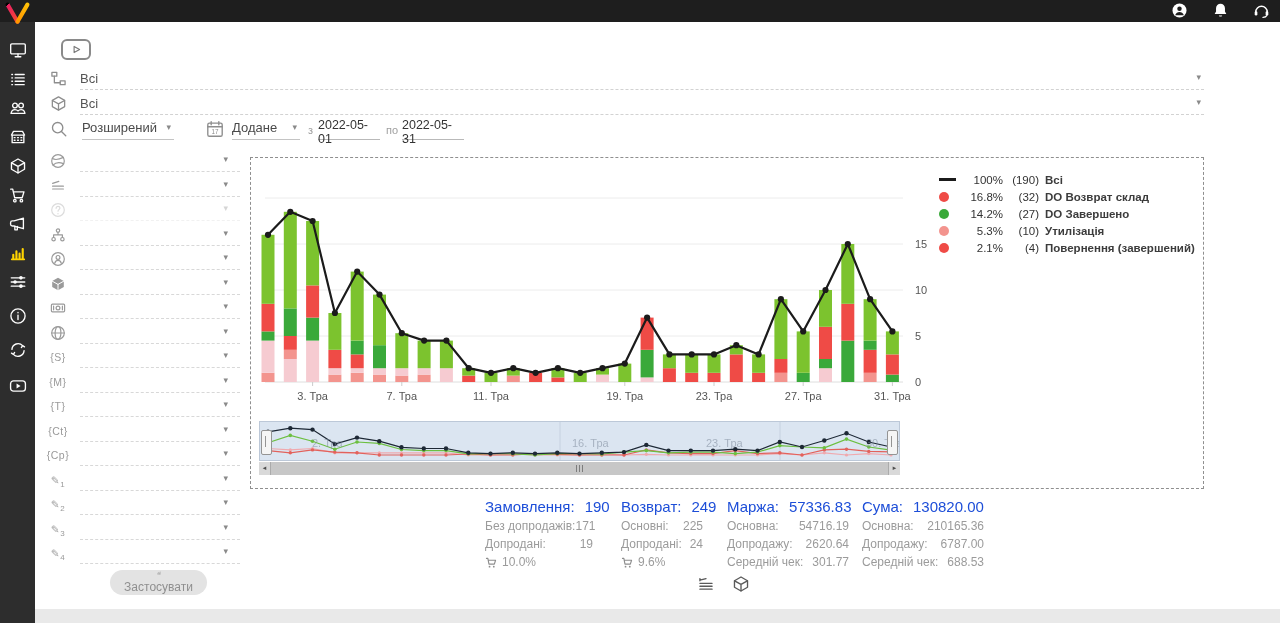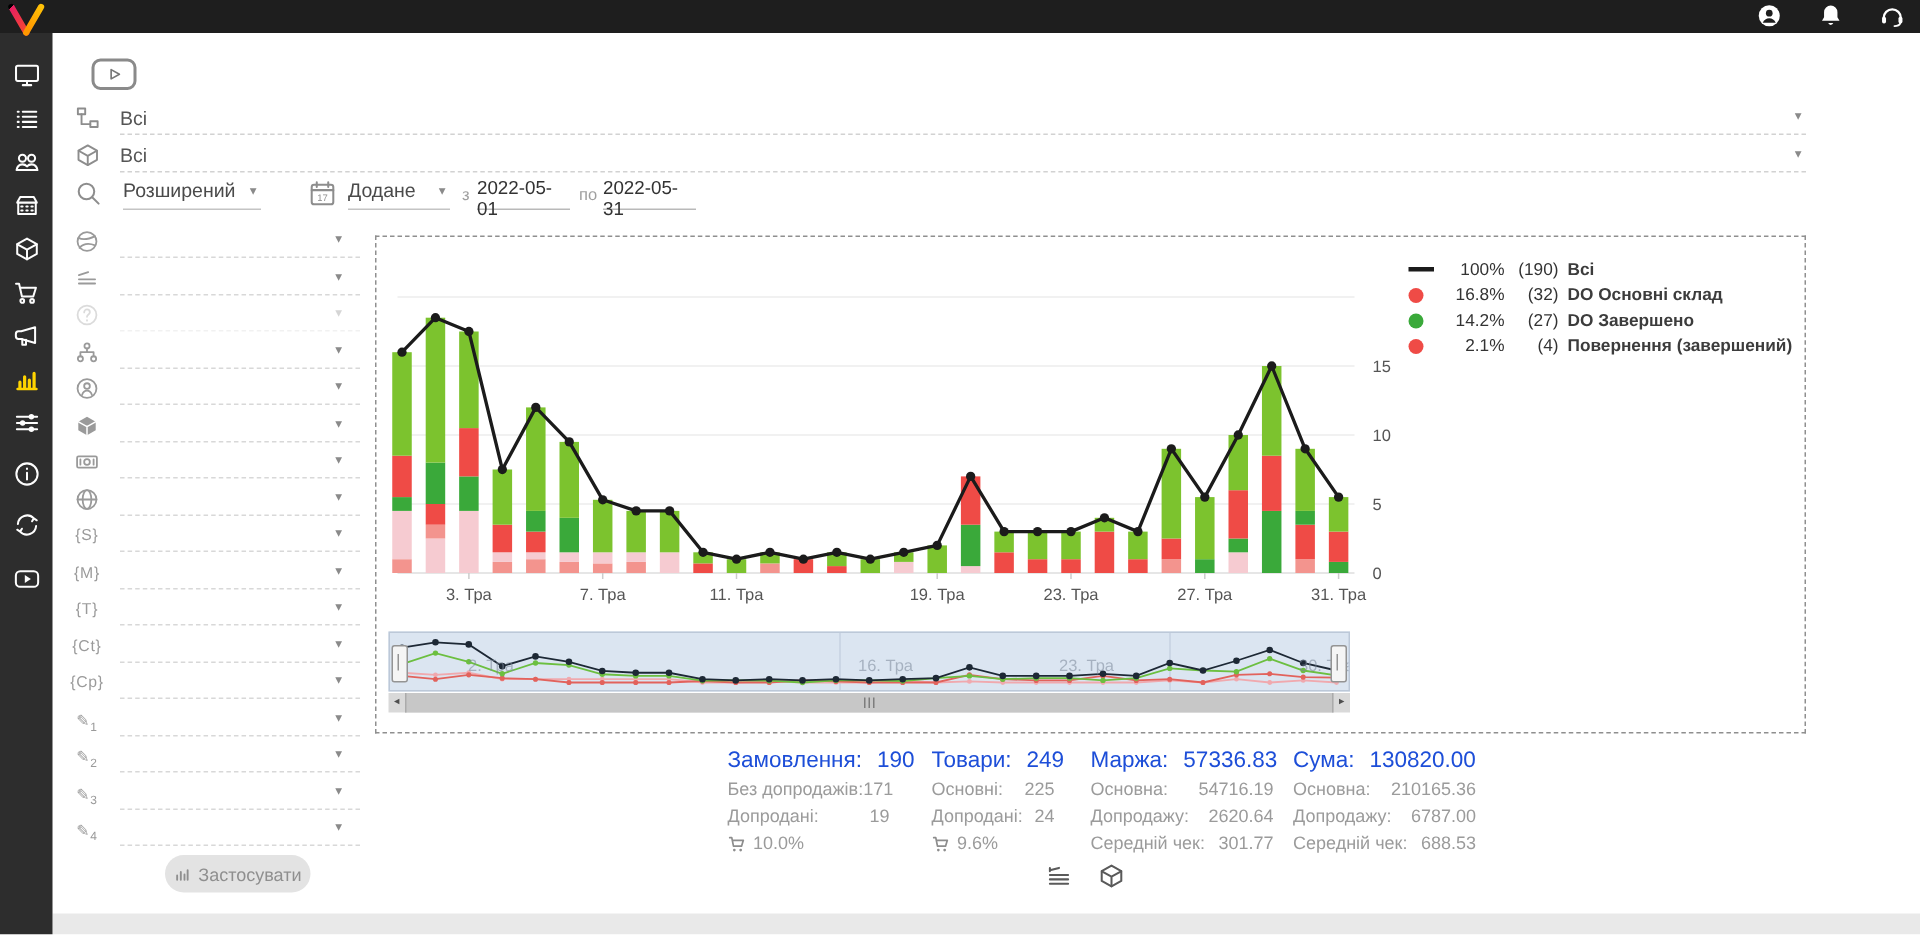--- a/index.html
+++ b/index.html
@@ -39,21 +39,21 @@
   .f-row{height:24.5px;display:flex;align-items:flex-start;position:relative;}
   .f-ico{width:28px;display:flex;justify-content:center;padding-top:2px;color:#9a9a9a;}
   .f-ico svg{width:16px;height:16px;}
   .f-glyph{font-size:10.5px;color:#9a9a9a;letter-spacing:.5px;padding-top:4px;width:28px;text-align:center;}
   .f-sub{font-size:8px;color:#9a9a9a;vertical-align:sub;}
   .f-sel{flex:1;height:20px;border-bottom:1px dashed #d8d8d8;position:relative;margin-left:8px;cursor:pointer;}
   .f-row.disabled{opacity:.35;}
   
   .apply-btn{position:absolute;left:110px;top:570px;width:97px;height:25px;border:none;border-radius:13px;
              background:#e3e3e3;color:#8f8f8f;font-size:12px;display:flex;align-items:center;justify-content:center;
-             gap:5px;cursor:pointer;font-family:"Liberation Sans",sans-serif;}
+             gap:5px;cursor:pointer;font-family:"Liberation Sans",sans-serif;flex-direction:column;}
   .apply-btn svg{width:12px;height:12px;}
   
   .chart-box{position:absolute;left:250px;top:157px;width:954px;height:332px;border:1px dashed #8f8f8f;box-sizing:border-box;}
   #plotSvg{position:absolute;left:2px;top:2px;}
   
   .legend{position:absolute;left:688px;top:13px;}
   .leg-row{display:flex;align-items:center;height:17px;font-size:11.5px;color:#333;cursor:pointer;}
   .leg-swatch{width:20px;display:flex;justify-content:flex-start;align-items:center;}
   .leg-line{width:17px;height:3px;background:#1b1b1b;}
   .leg-dot{width:10px;height:10px;border-radius:50%;}
@@ -558,29 +558,37 @@
         <span class="leg-pct">100%</span>
         <span class="leg-cnt">(190)</span>
         <span class="leg-lbl">Всі</span>
       </div>
       <div class="leg-row">
         <span class="leg-swatch">
           <span class="leg-dot" style="background: rgb(239, 75, 70);"></span>
         </span>
         <span class="leg-pct">16.8%</span>
         <span class="leg-cnt">(32)</span>
-        <span class="leg-lbl">DO Основні склад</span>
+        <span class="leg-lbl">DO Возврат склад</span>
       </div>
       <div class="leg-row">
         <span class="leg-swatch">
           <span class="leg-dot" style="background: rgb(58, 169, 58);"></span>
         </span>
         <span class="leg-pct">14.2%</span>
         <span class="leg-cnt">(27)</span>
         <span class="leg-lbl">DO Завершено</span>
+      </div>
+      <div class="leg-row">
+        <span class="leg-swatch">
+          <span class="leg-dot" style="background: rgb(243, 148, 142);"></span>
+        </span>
+        <span class="leg-pct">5.3%</span>
+        <span class="leg-cnt">(10)</span>
+        <span class="leg-lbl">Утилізація</span>
       </div>
       <div class="leg-row">
         <span class="leg-swatch">
           <span class="leg-dot" style="background: rgb(239, 75, 70);"></span>
         </span>
         <span class="leg-pct">2.1%</span>
         <span class="leg-cnt">(4)</span>
         <span class="leg-lbl">Повернення (завершений)</span>
       </div>
     </div>
@@ -745,21 +753,21 @@
         <span style="width:13px;height:13px;display:inline-block"><svg viewBox="0 0 16 16" fill="none" stroke="currentColor" stroke-width="1.2" stroke-linecap="round" stroke-linejoin="round" width="100%" height="100%">
             <circle cx="5.6" cy="13.2" r="1.1" fill="currentColor" stroke="none"></circle>
             <circle cx="10.8" cy="13.2" r="1.1" fill="currentColor" stroke="none"></circle>
             <path d="M1.8 3h1.7l1.4 7h6.6l1.5-4.8H4.1" stroke-width="1.4"></path>
           </svg></span>
         <span>10.0%</span>
       </div>
     </div>
     <div class="stat-col" style="left: 621px; width: 82px;">
       <div class="stat-title">
-        <span>Товари:</span>
+        <span>Возврат:</span>
         <span class="tv">249</span>
       </div>
       <div class="stat-row">
         <span>Основні:</span>
         <span>225</span>
       </div>
       <div class="stat-row">
         <span>Допродані:</span>
         <span>24</span>
       </div>

